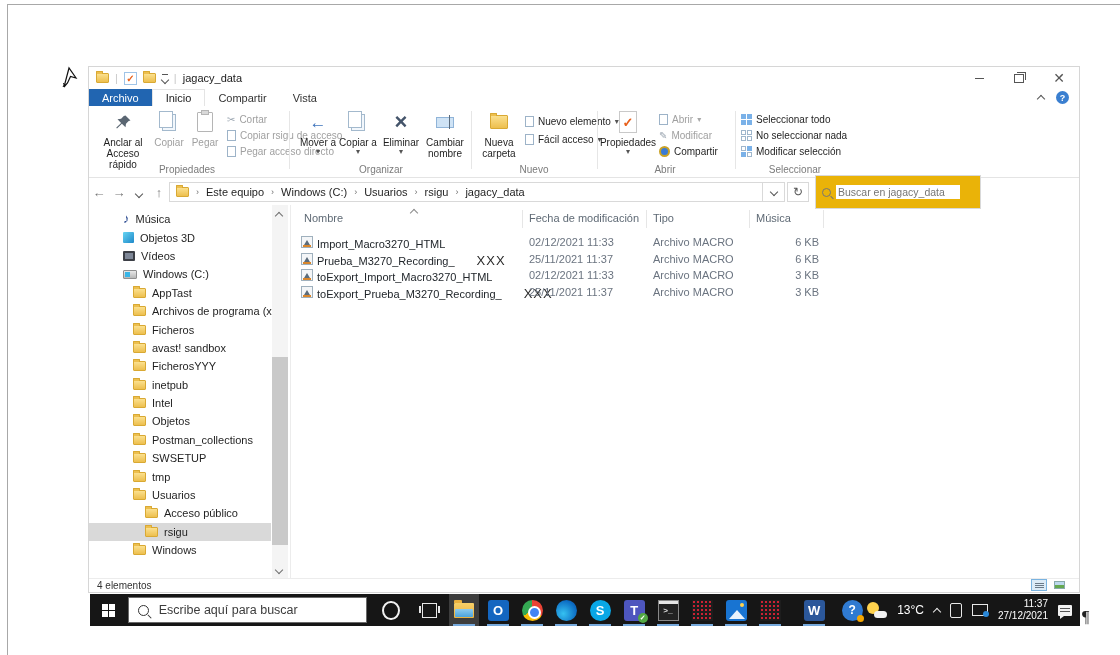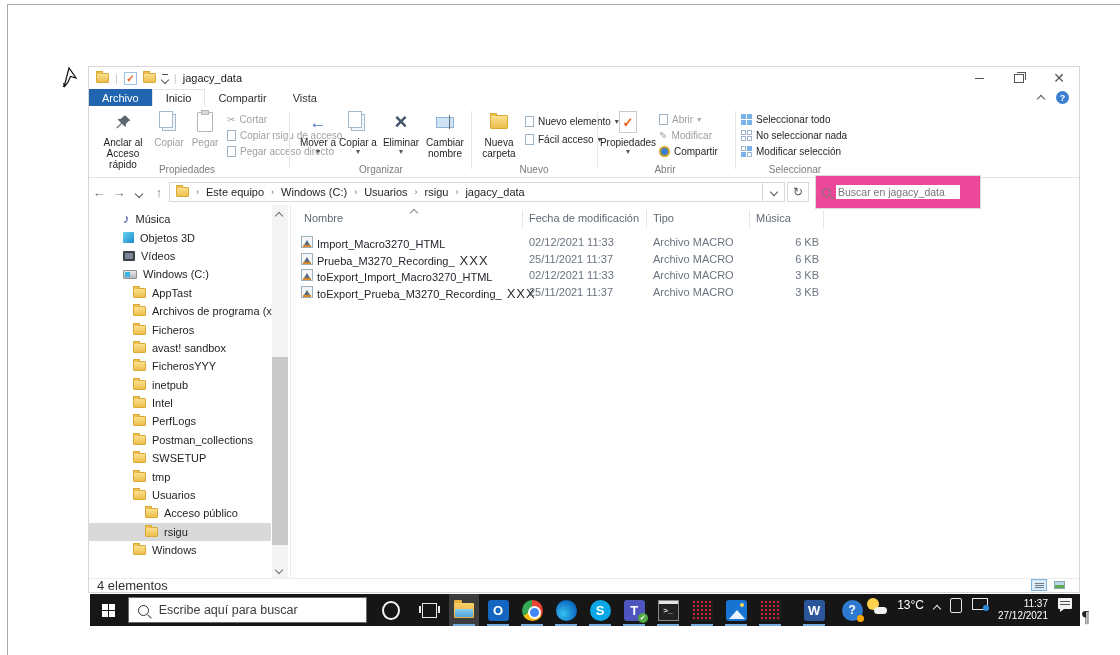--- a/index.html
+++ b/index.html
@@ -75,21 +75,21 @@
 
   
   .addr{position:absolute;left:0;top:112px;right:0;height:26px;display:flex;align-items:center}
   .navbtn{width:20px;text-align:center;color:#777;font-size:13px}
   .addr-box{position:relative;display:flex;align-items:center;gap:5px;height:20px;border:1px solid #d9d9d9;
     background:#fff;padding:0 6px;box-sizing:border-box}
   .crumb{font-size:11px;color:#1f1f1f;white-space:nowrap}
   .crumb-sep{color:#707070;font-size:9px;padding:0 2px}
   .addr-side{height:20px;width:22px;border:1px solid #d9d9d9;border-left:none;display:flex;align-items:center;justify-content:center;box-sizing:border-box}
   .refresh{color:#555;font-size:12px}
-  .searchbox{height:20px;border:1px solid #d9d9d9;background:#ec4899;display:flex;align-items:center;gap:5px;padding:16px 6px;box-sizing:border-box}
+  .searchbox{height:20px;border:1px solid #d9d9d9;background:#eab308;display:flex;align-items:center;gap:5px;padding:16px 6px;box-sizing:border-box}
   .mag{position:relative;width:7px;height:7px;border:1px solid #767676;border-radius:50%;flex:none}
   .mag::after{content:"";position:absolute;width:4px;height:1px;background:#767676;transform:rotate(45deg);right:-4px;bottom:-2px}
   .searchbox input{border:none;outline:none;font-size:10.5px;color:#444;width:120px;font-family:"Liberation Sans",sans-serif}
   .searchbox input::placeholder{color:#757575}
 
   
   .main{position:absolute;left:0;top:138px;right:0;bottom:13px;overflow:hidden}
   .tree{position:absolute;left:0;top:0;width:182px;bottom:0}
   .tree-item{display:flex;align-items:center;gap:6px;height:18.4px;font-size:11px;color:#1f1f1f;white-space:nowrap}
   .tree-item.sel{background:#d9d9d9}
@@ -110,26 +110,26 @@
   .sortcaret{position:absolute;left:115px;top:1px}
   .fhead{position:absolute;left:0;top:5px;height:18px;right:0;color:#5f6a75;font-size:11px}
   .fhead .h{position:absolute;top:2px}
   .hsep{position:absolute;top:0;height:18px;width:1px;background:#e6e6e6}
   .frow{position:absolute;left:0;right:0;height:16.5px;display:block;font-size:11px}
   .doc-ic{position:absolute;left:5px;top:2px;width:12px;height:12px;background:#f4f6f8;border:1px solid #9fb0bd;box-sizing:border-box}
   .doc-ic::after{content:"";position:absolute;left:2px;bottom:2px;width:0;height:0;
     border-left:3px solid transparent;border-right:3px solid transparent;border-bottom:5px solid #5a6b7a}
   .doc-ic::before{content:"";position:absolute;left:1px;bottom:0;right:1px;height:2px;background:#d8862c}
   .fname{position:absolute;left:21px;top:2px;color:#21262b;white-space:nowrap}
-  .fxxx{font-size:13px;letter-spacing:1px;color:#2a2a2a;margin-left:5px}
+  .fxxx{font-size:13px;letter-spacing:1px;color:#2a2a2a;margin-left:22px}
   .fcol{position:absolute;top:2px;color:#6b7480;white-space:nowrap}
 
   
   .statusbar{position:absolute;left:0;bottom:0;right:0;height:13px;border-top:1px solid #ececec;
-    display:flex;align-items:center;padding-left:8px;font-size:13px;color:#333}
+    display:flex;align-items:center;padding-left:8px;font-size:10px;color:#333}
   .viewtoggles{position:absolute;right:12px;bottom:1px;display:flex;gap:4px}
   .vt{width:16px;height:12px;box-sizing:border-box;display:flex;align-items:center;justify-content:center}
   .vt.sel{border:1px solid #7ab3e0;background:#dcebf7}
   .vt-list{display:flex;flex-direction:column;gap:1px}
   .vt-list i{display:block;width:9px;height:1px;background:#6b7a88}
   .vt-img{width:11px;height:8px;background:linear-gradient(#bcd8ee 50%,#64a84f 50%);border:1px solid #8aa;box-sizing:border-box}
 
   
   .taskbar{position:absolute;left:90px;top:594px;width:990px;height:32px;background:#161616;display:flex;align-items:center}
   .tb-start{width:42px;height:32px;display:flex;align-items:center;justify-content:center}
@@ -166,21 +166,21 @@
     font-family:"Liberation Mono",monospace}
   .i-term::before{content:"";position:absolute;left:0;top:0;right:0;height:3px;background:#e6e6e6}
   .i-dots{background:#1d1d1d;border-radius:0;background-image:radial-gradient(#c23 0.9px,transparent 1.2px);background-size:4px 4px}
   .i-photos{position:relative;background:#1874d2;overflow:hidden}
   .i-photos::before{content:"";position:absolute;left:3px;bottom:2px;width:0;height:0;
     border-left:8px solid transparent;border-right:8px solid transparent;border-bottom:9px solid #e8f2fc}
   .i-photos::after{content:"";position:absolute;right:3px;top:3px;width:4px;height:4px;border-radius:50%;background:#ffd24d}
   .i-word{background:#2b579a}
   .i-help{position:relative;background:#2f7ad1;border-radius:50%;font-size:12px}
   .i-help::after{content:"";position:absolute;right:-1px;bottom:-1px;width:7px;height:7px;border-radius:50%;background:#f8a800}
-  .tb-right{margin-left:auto;display:flex;align-items:flex-start;gap:10px;padding-right:8px;color:#fff}
+  .tb-right{margin-left:auto;display:flex;align-items:center;gap:10px;padding-right:8px;color:#fff}
   .weather{position:relative;width:20px;height:16px}
   .weather .sun{position:absolute;left:0;top:0;width:12px;height:12px;border-radius:50%;background:#ffd24d}
   .weather .cloud{position:absolute;right:0;bottom:0;width:13px;height:7px;border-radius:5px;background:#f2f2f2}
   .temp{font-size:12px;color:#fff}
   .tray-ic{position:relative}
   .tray-dev{width:10px;height:13px;border:1px solid #e8e8e8;border-radius:2px}
   .tray-cast{position:relative;width:14px;height:10px;border:1px solid #e8e8e8}
   .tray-cast::after{content:"";position:absolute;right:-2px;bottom:-2px;width:6px;height:6px;border-radius:50%;background:#2b88d8}
   .clock{font-size:10px;line-height:12px;text-align:right}
   .action{position:relative;width:14px;height:11px;background:#f2f2f2;border-radius:1px}
@@ -444,21 +444,21 @@
       <div class="tree-item" style="padding-left:44px">
         <span class="mini fold"></span>
           <span>inetpub</span>
         </div>
       <div class="tree-item" style="padding-left:44px">
         <span class="mini fold"></span>
           <span>Intel</span>
         </div>
       <div class="tree-item" style="padding-left:44px">
         <span class="mini fold"></span>
-          <span>PerfLogs</span>
+          <span>Objetos</span>
         </div>
       <div class="tree-item" style="padding-left:44px">
         <span class="mini fold"></span>
           <span>Postman_collections</span>
         </div>
       <div class="tree-item" style="padding-left:44px">
         <span class="mini fold"></span>
           <span>SWSETUP</span>
         </div>
       <div class="tree-item" style="padding-left:44px">

